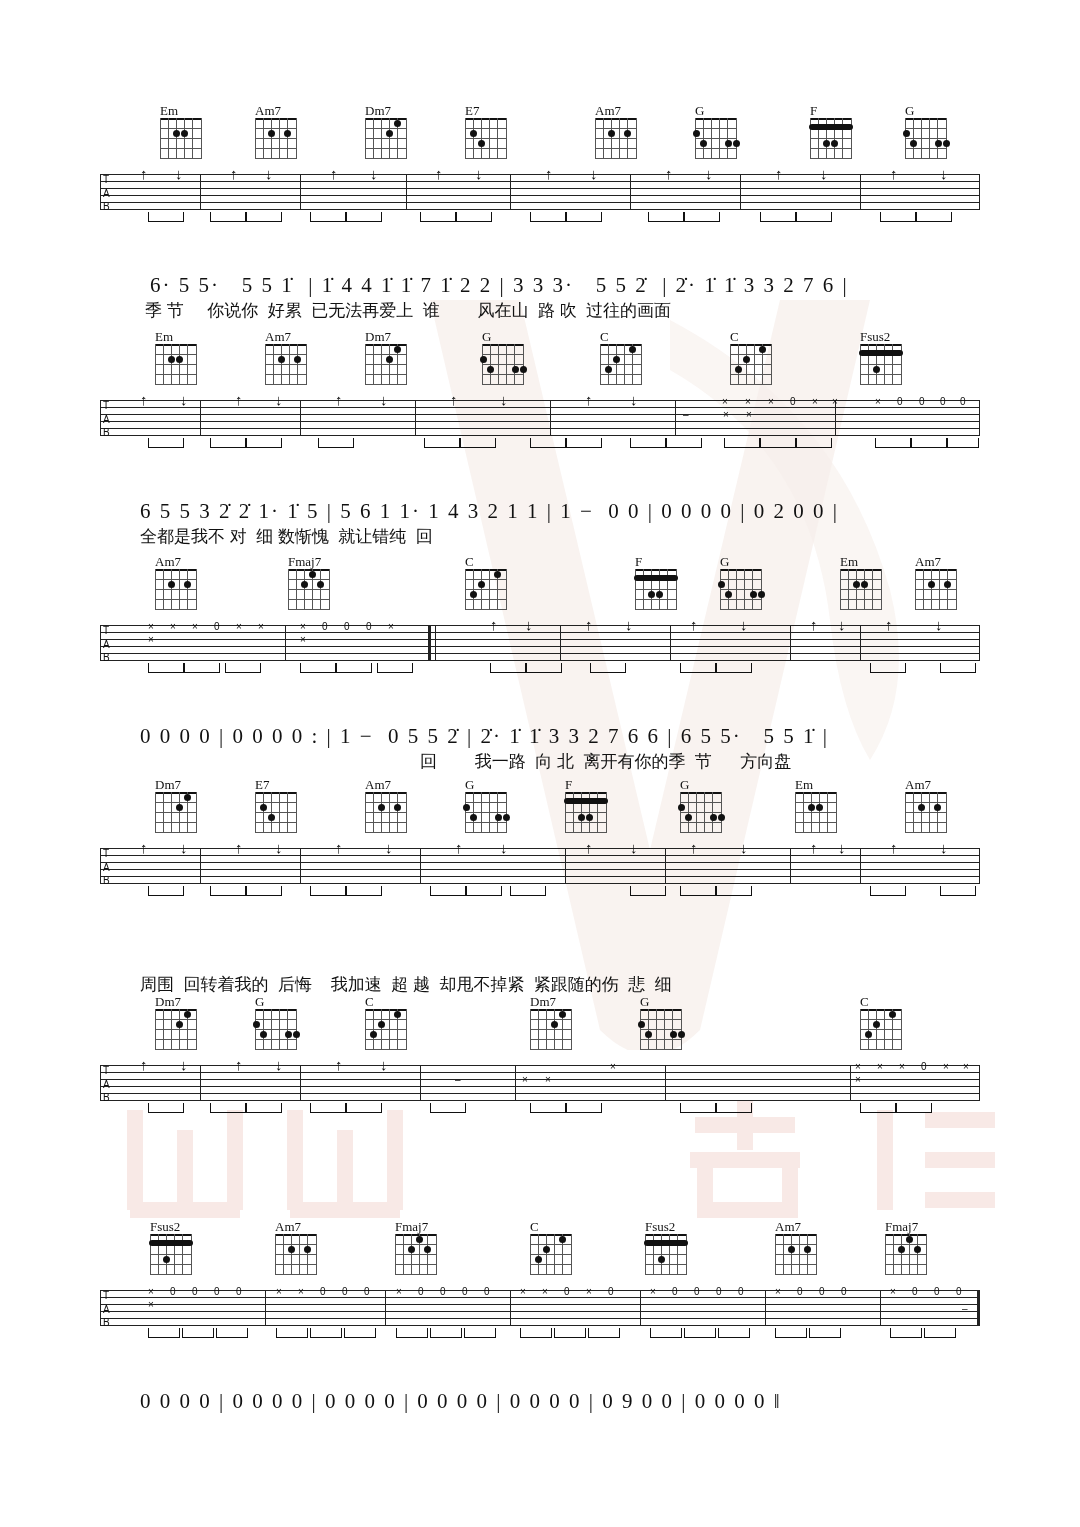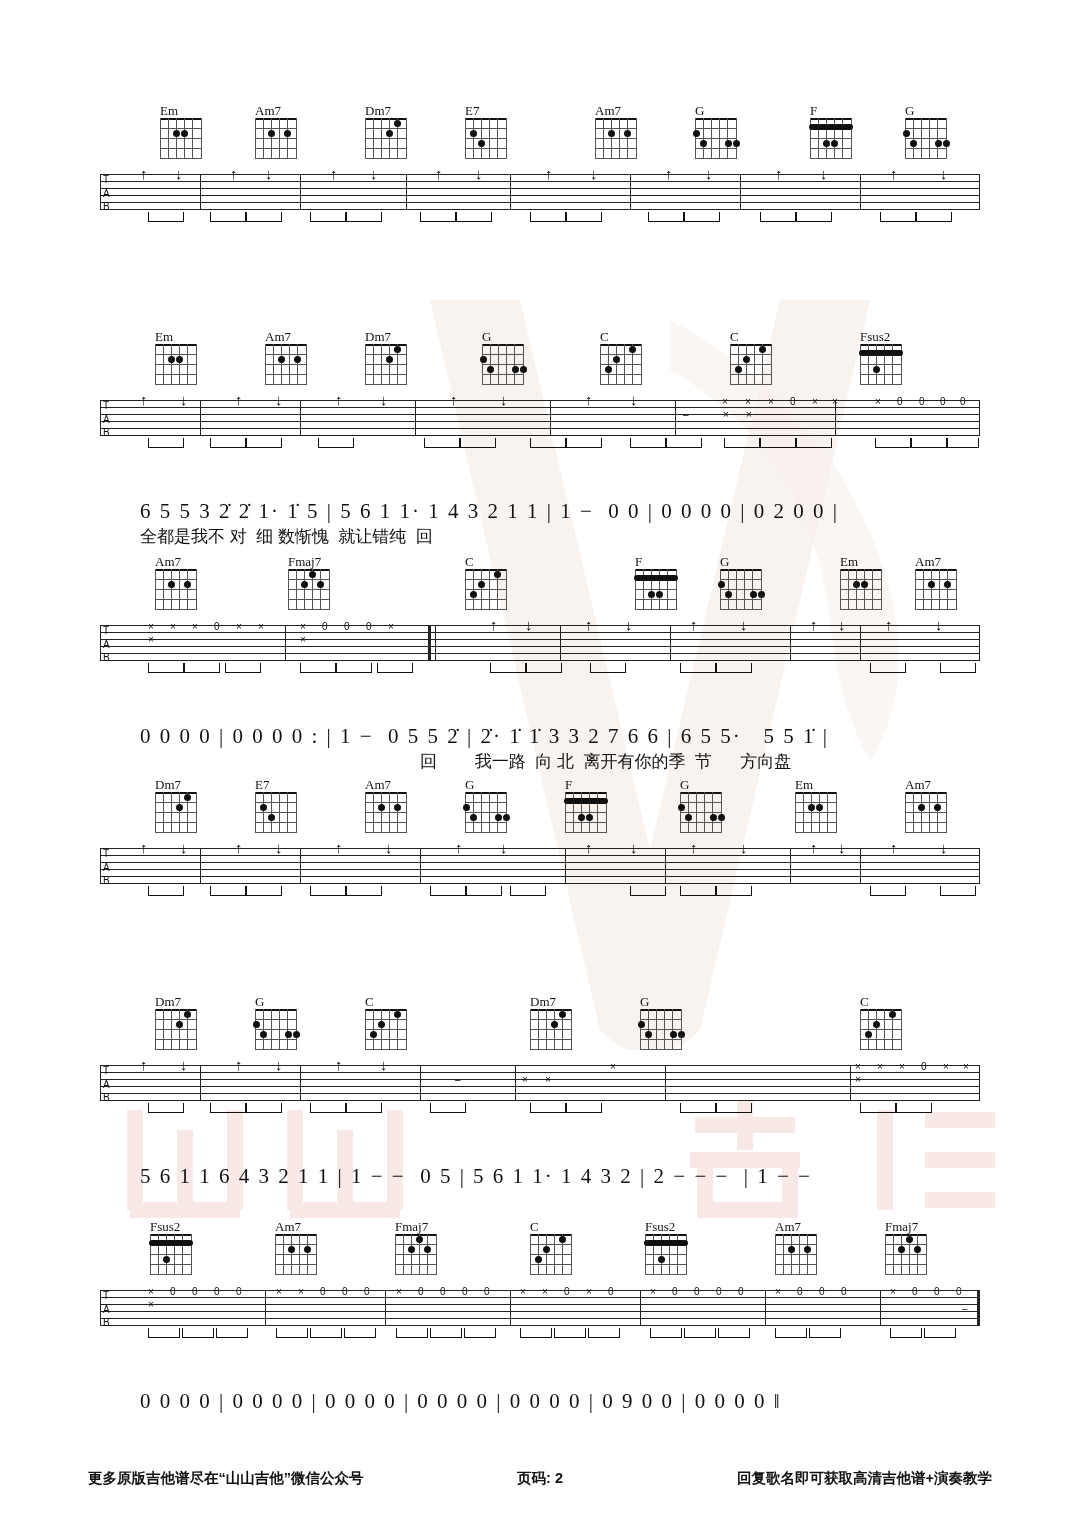--- a/index.html
+++ b/index.html
@@ -268,20 +268,24 @@
         <div class="rhythm" style="left:530px;top:44px;width:34px"></div>
         <div class="rhythm" style="left:566px;top:44px;width:34px"></div>
         <div class="rhythm" style="left:648px;top:44px;width:34px"></div>
         <div class="rhythm" style="left:684px;top:44px;width:34px"></div>
         <div class="rhythm" style="left:760px;top:44px;width:34px"></div>
         <div class="rhythm" style="left:796px;top:44px;width:34px"></div>
         <div class="rhythm" style="left:880px;top:44px;width:34px"></div>
         <div class="rhythm" style="left:916px;top:44px;width:34px"></div>
       </div>
 
+      <div class="melody" style="margin-top:48px;">
+        <div class="mel" style="left:150px;top:0;letter-spacing:2px;">6· 5 5·   5 5 1̇  | 1̇ 4 4 1̇ 1̇ 7 1̇ 2 2 | 3 3 3·   5 5 2̇  | 2̇· 1̇ 1̇ 3 3 2 7 6 |</div>
+        <div class="lyr" style="left:145px;top:28px;">季 节     你说你  好累  已无法再爱上  谁        风在山  路 吹  过往的画面</div>
+      </div>
     </div>
 
     <div class="system" style="position:absolute;left:0;top:330px;">
       <div class="chords">
         <div class="chord" style="left:155px;">
           <div class="cname">Em</div>
           <div class="grid">
               <div class="nut"></div>
             <div class="hline" style="top:10px"></div>
               <div class="hline" style="top:20px"></div>
@@ -872,20 +876,21 @@
         <div class="rhythm" style="left:466px;top:44px;width:34px"></div>
         <div class="rhythm" style="left:510px;top:44px;width:34px"></div>
         <div class="rhythm" style="left:630px;top:44px;width:34px"></div>
         <div class="rhythm" style="left:680px;top:44px;width:34px"></div>
         <div class="rhythm" style="left:716px;top:44px;width:34px"></div>
         <div class="rhythm" style="left:870px;top:44px;width:34px"></div>
         <div class="rhythm" style="left:940px;top:44px;width:34px"></div>
       </div>
 
       <div class="melody" style="margin-top:48px;">
+        <div class="lyr" style="left:140px;top:28px;">周围  回转着我的  后悔    我加速  超 越  却甩不掉紧  紧跟随的伤  悲  细</div>
       </div>
     </div>
 
     <div class="system" style="position:absolute;left:0;top:995px;">
       <div class="chords">
         <div class="chord" style="left:155px;">
           <div class="cname">Dm7</div>
           <div class="grid">
               <div class="nut"></div>
             <div class="hline" style="top:10px"></div>
@@ -1043,21 +1048,20 @@
         <div class="rhythm" style="left:430px;top:44px;width:34px"></div>
         <div class="rhythm" style="left:530px;top:44px;width:34px"></div>
         <div class="rhythm" style="left:566px;top:44px;width:34px"></div>
         <div class="rhythm" style="left:680px;top:44px;width:34px"></div>
         <div class="rhythm" style="left:716px;top:44px;width:34px"></div>
         <div class="rhythm" style="left:860px;top:44px;width:34px"></div>
         <div class="rhythm" style="left:896px;top:44px;width:34px"></div>
       </div>
 
       <div class="melody" style="margin-top:48px;">
-        <div class="mel" style="left:140px;top:0;letter-spacing:2px;">5 6 1 1 6 4 3 2 1 1 | 1 − −  0 5 | 5 6 1 1· 1 4 3 2 | 2 − − −  | 1 − −</div>
       </div>
     </div>
 
     <div class="system" style="position:absolute;left:0;top:1220px;">
       <div class="chords">
         <div class="chord" style="left:150px;">
           <div class="cname">Fsus2</div>
           <div class="grid">
               <div class="nut"></div>
             <div class="hline" style="top:10px"></div>
@@ -1262,19 +1266,14 @@
       </div>
 
       <div class="melody" style="margin-top:48px;">
         <div class="mel" style="left:140px;top:0;letter-spacing:2px;">0 0 0 0 | 0 0 0 0 | 0 0 0 0 | 0 0 0 0 | 0 0 0 0 | 0 9 0 0 | 0 0 0 0 ‖</div>
         <div class="lyr" style="left:140px;top:28px;"></div>
       </div>
     </div>
 
   </div>
 
-  <div class="footer">
-    <div class="f f-left">更多原版吉他谱尽在“山山吉他”微信公众号</div>
-    <div class="f f-mid">页码: 2</div>
-    <div class="f f-right">回复歌名即可获取高清吉他谱+演奏教学</div>
-  </div>
 
 </div>
 
 </body></html>

